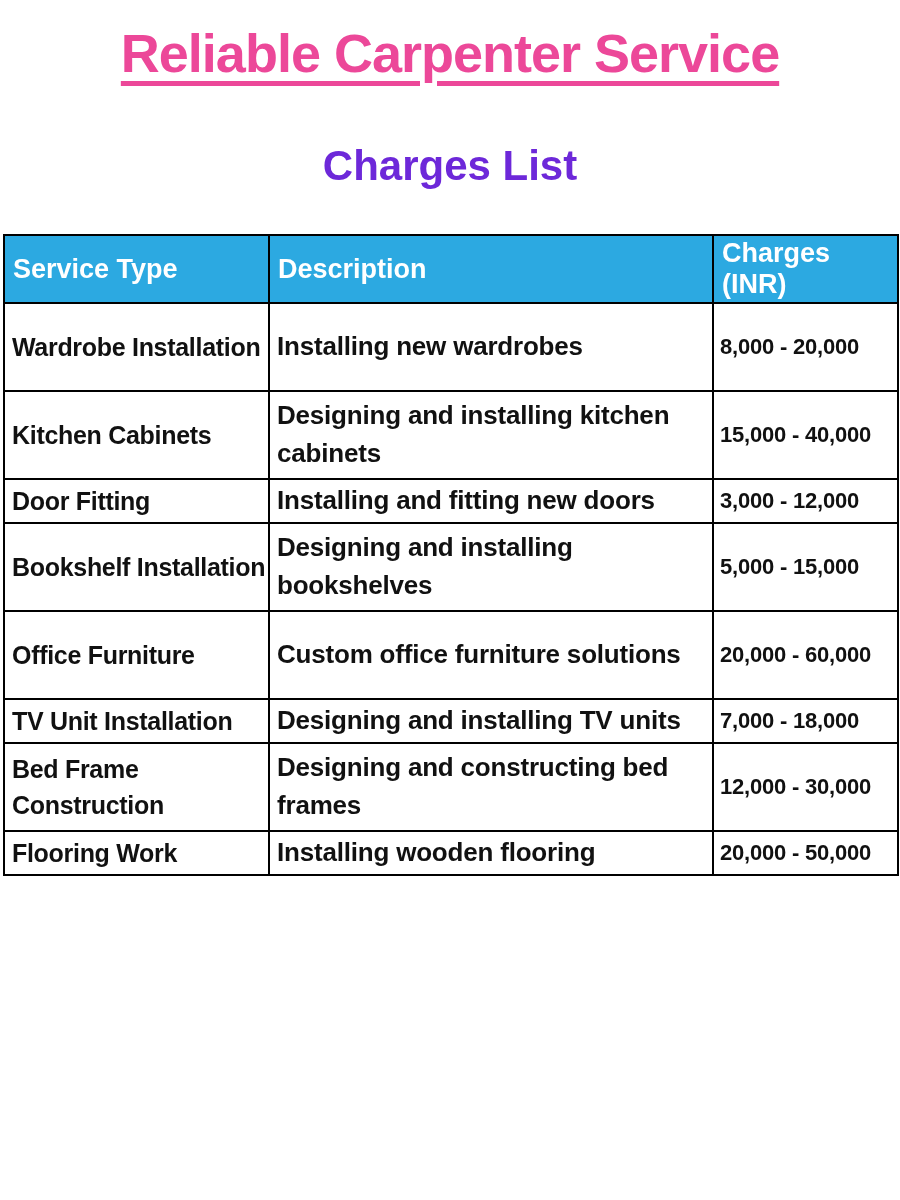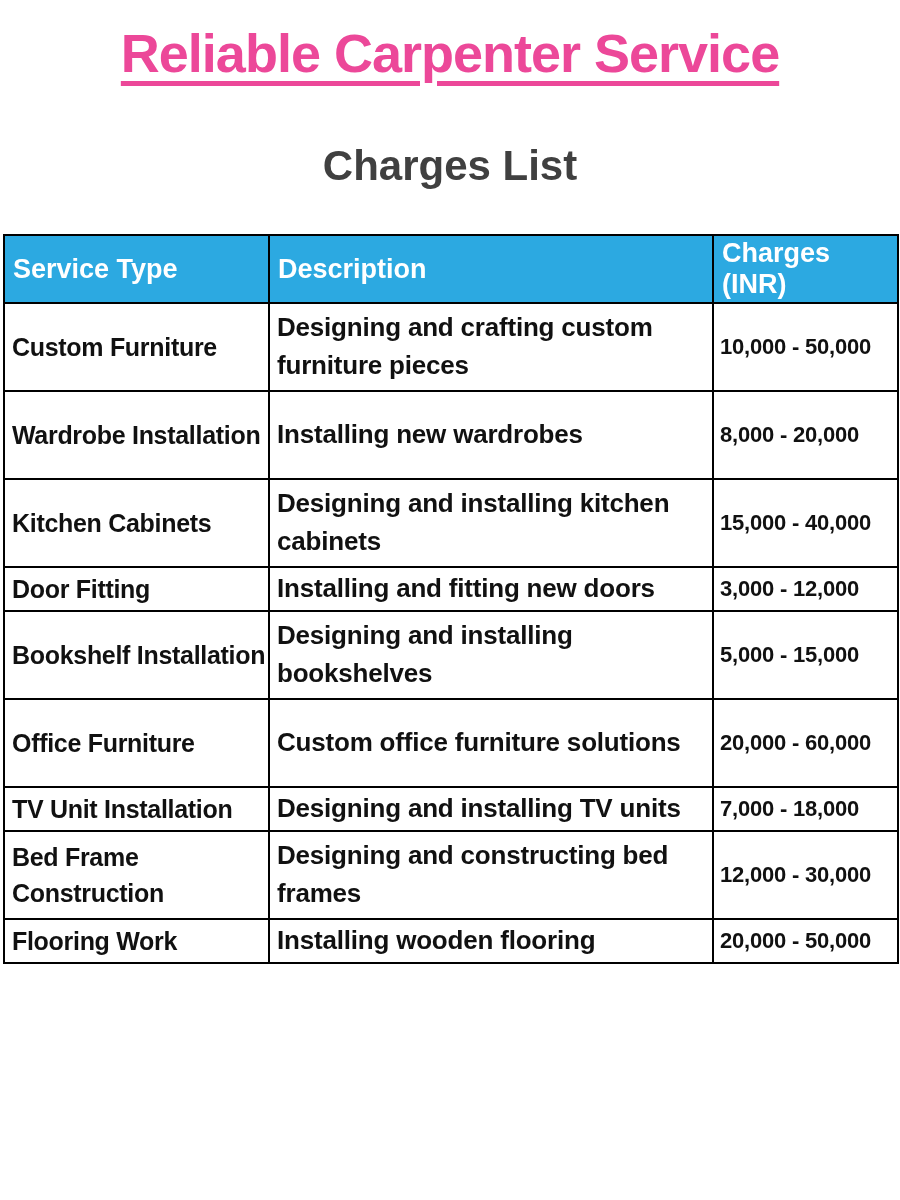--- a/index.html
+++ b/index.html
@@ -26,21 +26,21 @@
     color:#ec4899;
     text-decoration:underline;
     text-decoration-thickness:5px;
     text-underline-offset:9px;
   }
   h2.subtitle{
     margin-top:58px;
     text-align:center;
     font-size:42px;
     font-weight:bold;
-    color:#404040;
+    color:#6d28d9;
   }
   table.charges{
     margin:44px 0 0 3px;
     width:894px;
     border-collapse:collapse;
     table-layout:fixed;
   }
   table.charges col.c1{width:265px;}
   table.charges col.c2{width:444px;}
   table.charges col.c3{width:185px;}
@@ -95,25 +95,20 @@
       </colgroup>
     <thead>
       <tr>
         <th>Service Type</th>
         <th>Description</th>
         <th>Charges (INR)</th>
       </tr>
     </thead>
     <tbody>
       <tr class="tall">
-        <td class="svc">Custom Furniture</td>
-        <td class="desc">Designing and crafting custom furniture pieces</td>
-        <td class="chg">10,000 - 50,000</td>
-      </tr>
-      <tr class="tall">
         <td class="svc">Wardrobe Installation</td>
         <td class="desc">Installing new wardrobes</td>
         <td class="chg">8,000 - 20,000</td>
       </tr>
       <tr class="tall">
         <td class="svc">Kitchen Cabinets</td>
         <td class="desc">Designing and installing kitchen cabinets</td>
         <td class="chg">15,000 - 40,000</td>
       </tr>
       <tr class="short">

